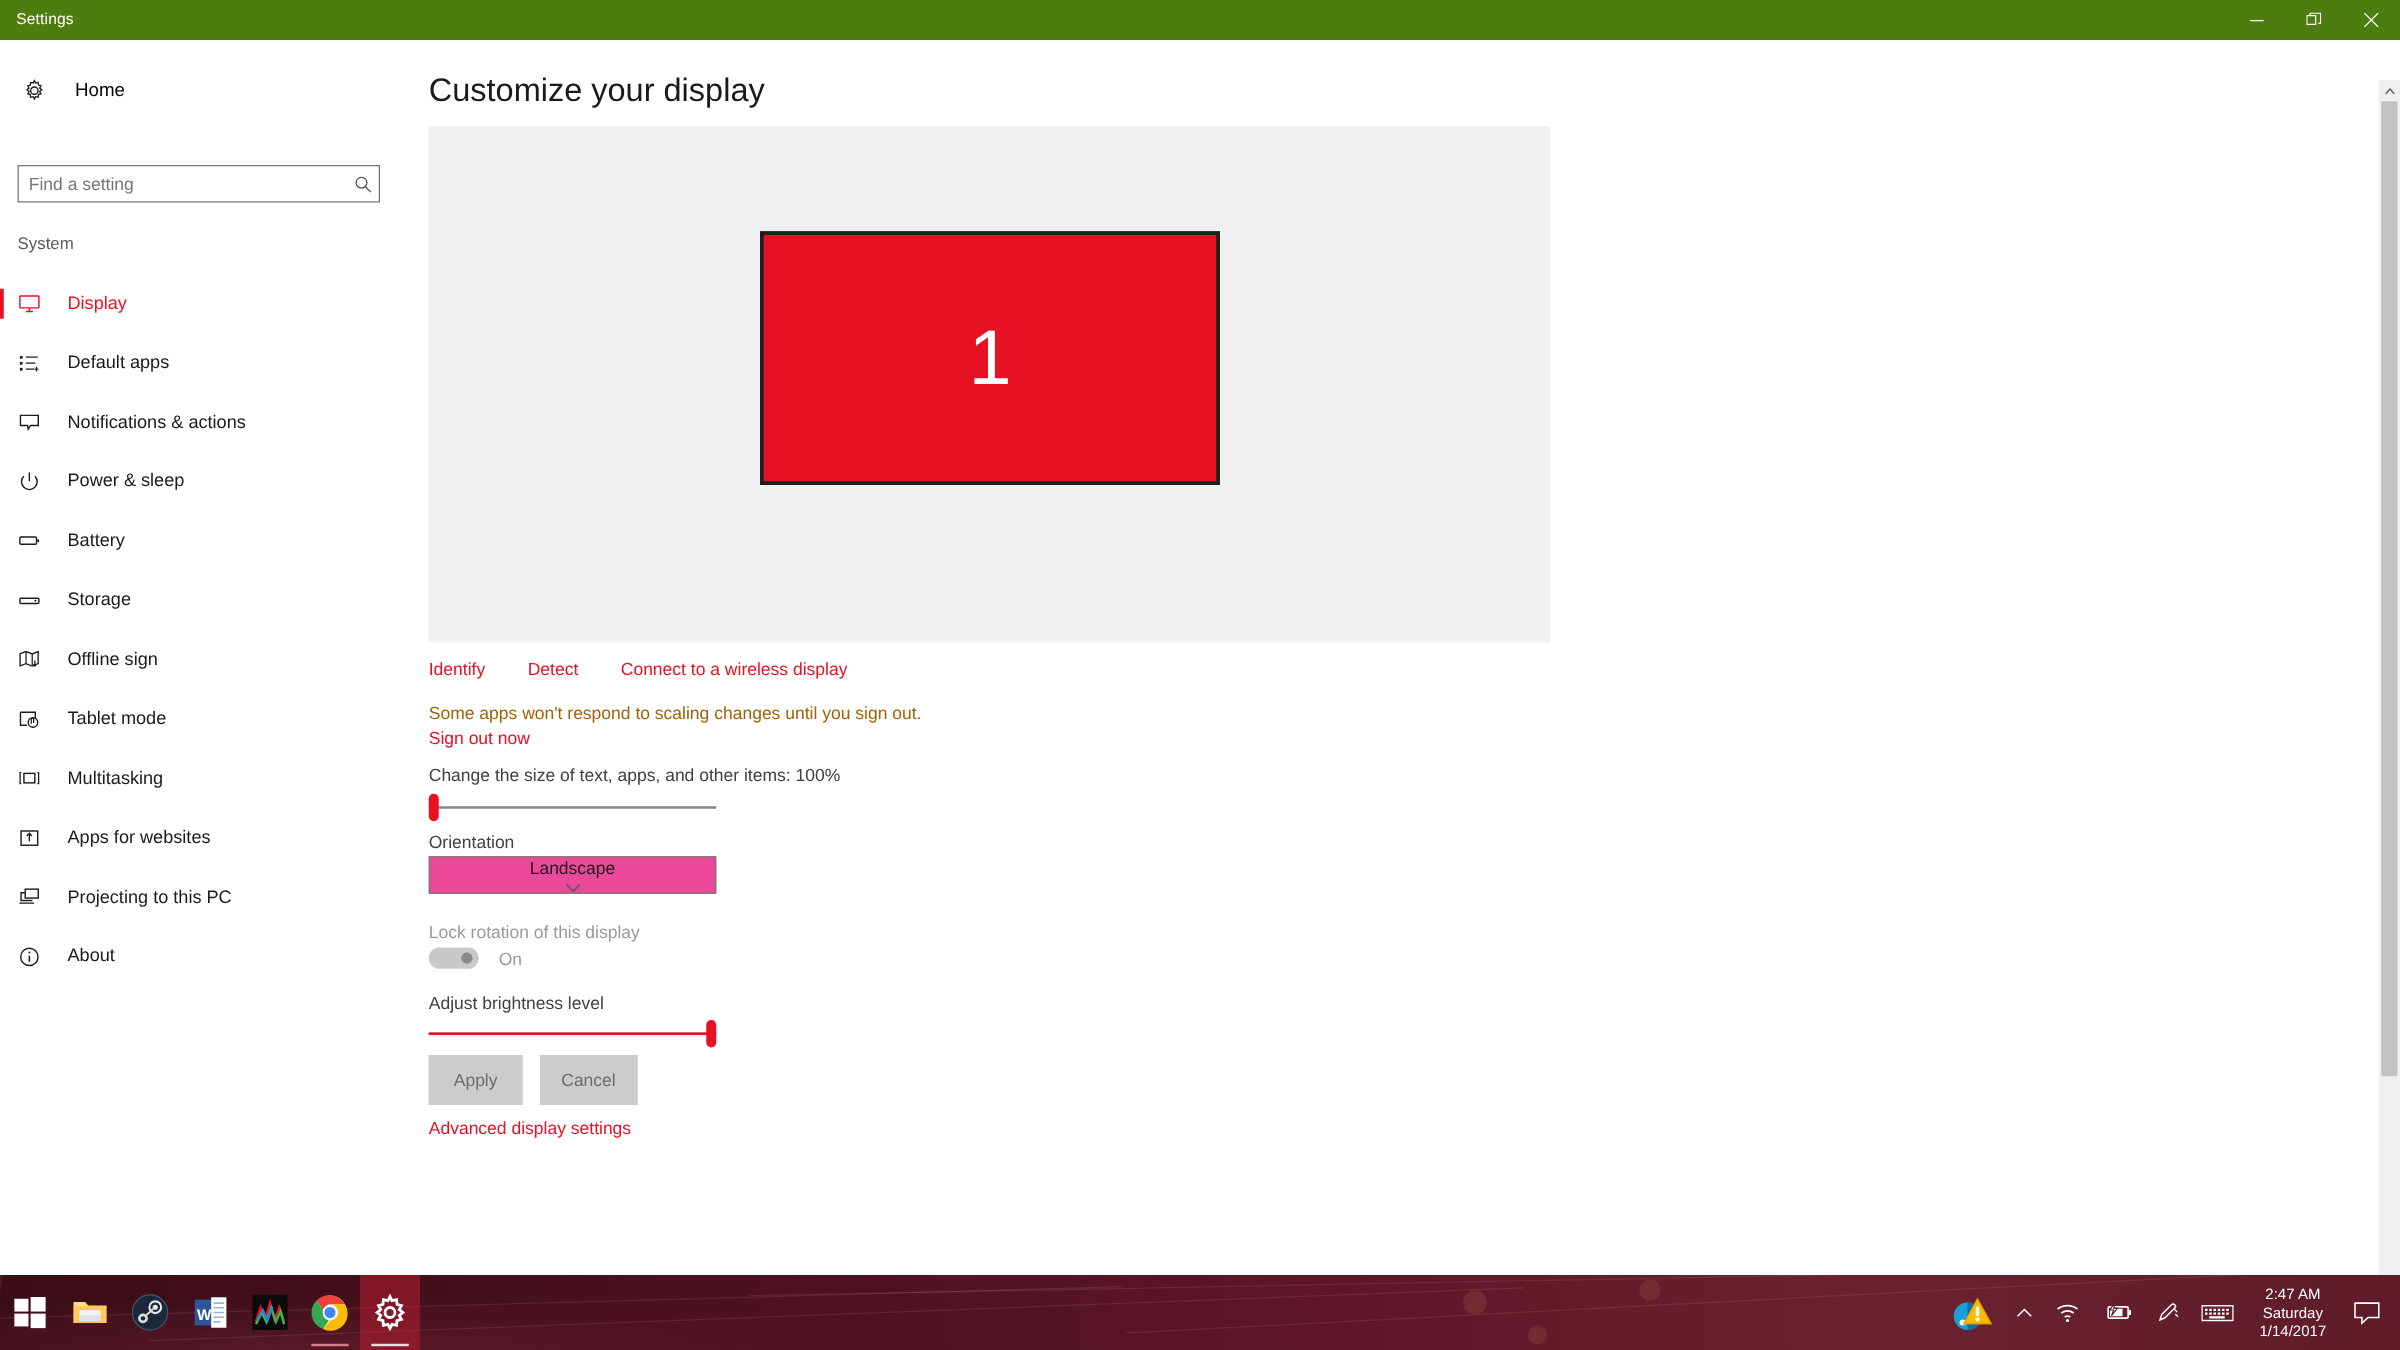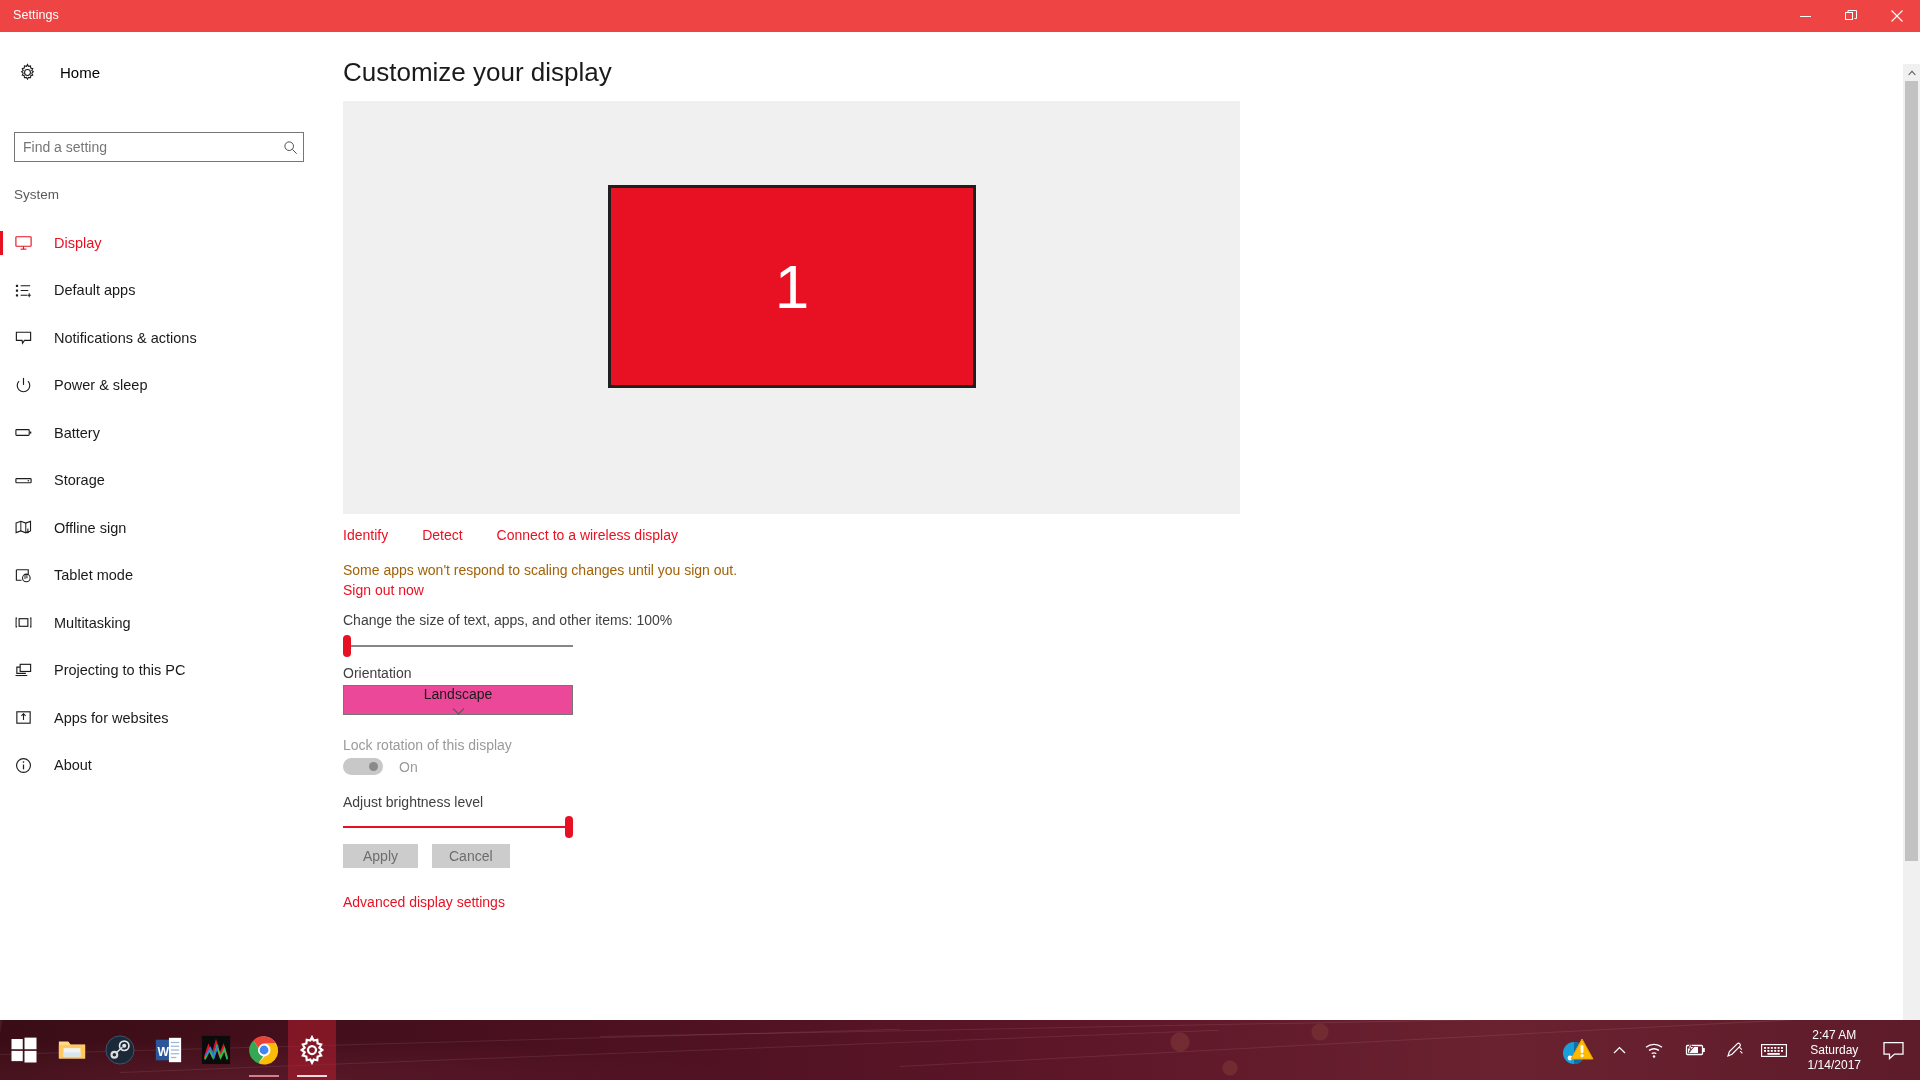--- a/index.html
+++ b/index.html
@@ -7,21 +7,21 @@
     width:1920px;height:1080px;overflow:hidden;
     font-family:"Liberation Sans","DejaVu Sans",sans-serif;
     background:#ffffff;color:#000;
     -webkit-font-smoothing:antialiased;
   }
   .app{position:absolute;left:0;top:0;width:1920px;height:1080px;}
 
   
   .titlebar{
     position:absolute;left:0;top:0;width:1920px;height:32px;
-    background:#ef4444;
+    background:#4d7c0f;
   }
   .titlebar-text{
     position:absolute;left:13px;top:8px;
     font-size:12.5px;color:#ffffff;letter-spacing:.1px;
   }
   .wincontrols{position:absolute;right:0;top:0;height:32px;display:flex;}
   .wc{width:46px;height:32px;display:flex;align-items:center;justify-content:center;}
   .wc svg{display:block;}
 
   
@@ -118,21 +118,21 @@
   .toggle .knob{
     position:absolute;right:5px;top:4px;width:9px;height:9px;border-radius:50%;background:#8a8a8a;
   }
   .toggle-state{font-size:14px;color:#9a9a9a;margin-left:16px;}
 
   .bright-label{position:absolute;left:13px;top:762px;}
   .bright-slider{position:absolute;left:13px;top:783px;width:230px;height:24px;}
 
   .btnrow{position:absolute;left:13px;top:812px;display:flex;}
   .btn{
-    min-width:75px;height:24px;background:#cccccc;border:1px solid #cccccc;
+    min-width:75px;height:40px;background:#cccccc;border:1px solid #cccccc;
     font-family:inherit;font-size:14px;color:#6d6d6d;cursor:default;
     display:flex;align-items:center;justify-content:center;padding:0 16px;box-sizing:border-box;
     margin-right:14px;
   }
   .adv-link{position:absolute;left:13px;top:862px;font-size:14px;color:#E81123;cursor:pointer;}
 
   
   .scrollbar{position:absolute;right:0;top:32px;width:17px;height:988px;background:#f0f0f0;}
   .sb-up,.sb-down{width:17px;height:17px;display:flex;align-items:center;justify-content:center;}
   .sb-thumb{position:absolute;left:2px;top:17px;width:13px;height:780px;background:#c2c2c2;}
@@ -327,37 +327,37 @@
               <path d="M3.2 5.4 H2.2 V14.6 H3.2" fill="none" stroke="currentColor" stroke-width="1.1"></path>
               <path d="M16.8 5.4 H17.8 V14.6 H16.8" fill="none" stroke="currentColor" stroke-width="1.1"></path>
             </svg>
           </span>
           <span class="nav-label">Multitasking</span>
         </div>
 
         <div class="navitem">
           <span class="nav-ico">
             <svg width="19" height="19" viewBox="0 0 20 20">
+              <rect x="3" y="4" width="14" height="12" fill="none" stroke="currentColor" stroke-width="1.2"></rect>
+              <line x1="10" y1="6" x2="10" y2="12.6" stroke="currentColor" stroke-width="1.2"></line>
+              <polyline points="7.8,8.2 10,6 12.2,8.2" fill="none" stroke="currentColor" stroke-width="1.2"></polyline>
+            </svg>
+          </span>
+          <span class="nav-label">Apps for websites</span>
+        </div>
+
+        <div class="navitem">
+          <span class="nav-ico">
+            <svg width="19" height="19" viewBox="0 0 20 20">
               <rect x="6.5" y="3.5" width="11" height="7.5" fill="none" stroke="currentColor" stroke-width="1.2"></rect>
               <path d="M12.5 13 H3 V6.5 H6.3" fill="none" stroke="currentColor" stroke-width="1.2"></path>
               <line x1="1.6" y1="15.3" x2="14" y2="15.3" stroke="currentColor" stroke-width="1.1"></line>
             </svg>
           </span>
           <span class="nav-label">Projecting to this PC</span>
-        </div>
-
-        <div class="navitem">
-          <span class="nav-ico">
-            <svg width="19" height="19" viewBox="0 0 20 20">
-              <rect x="3" y="4" width="14" height="12" fill="none" stroke="currentColor" stroke-width="1.2"></rect>
-              <line x1="10" y1="6" x2="10" y2="12.6" stroke="currentColor" stroke-width="1.2"></line>
-              <polyline points="7.8,8.2 10,6 12.2,8.2" fill="none" stroke="currentColor" stroke-width="1.2"></polyline>
-            </svg>
-          </span>
-          <span class="nav-label">Apps for websites</span>
         </div>
 
         <div class="navitem">
           <span class="nav-ico">
             <svg width="19" height="19" viewBox="0 0 20 20">
               <circle cx="10" cy="10" r="7.3" fill="none" stroke="currentColor" stroke-width="1.2"></circle>
               <line x1="10" y1="9" x2="10" y2="14" stroke="currentColor" stroke-width="1.3"></line>
               <circle cx="10" cy="6.4" r="0.85" fill="currentColor"></circle>
             </svg>
           </span>

